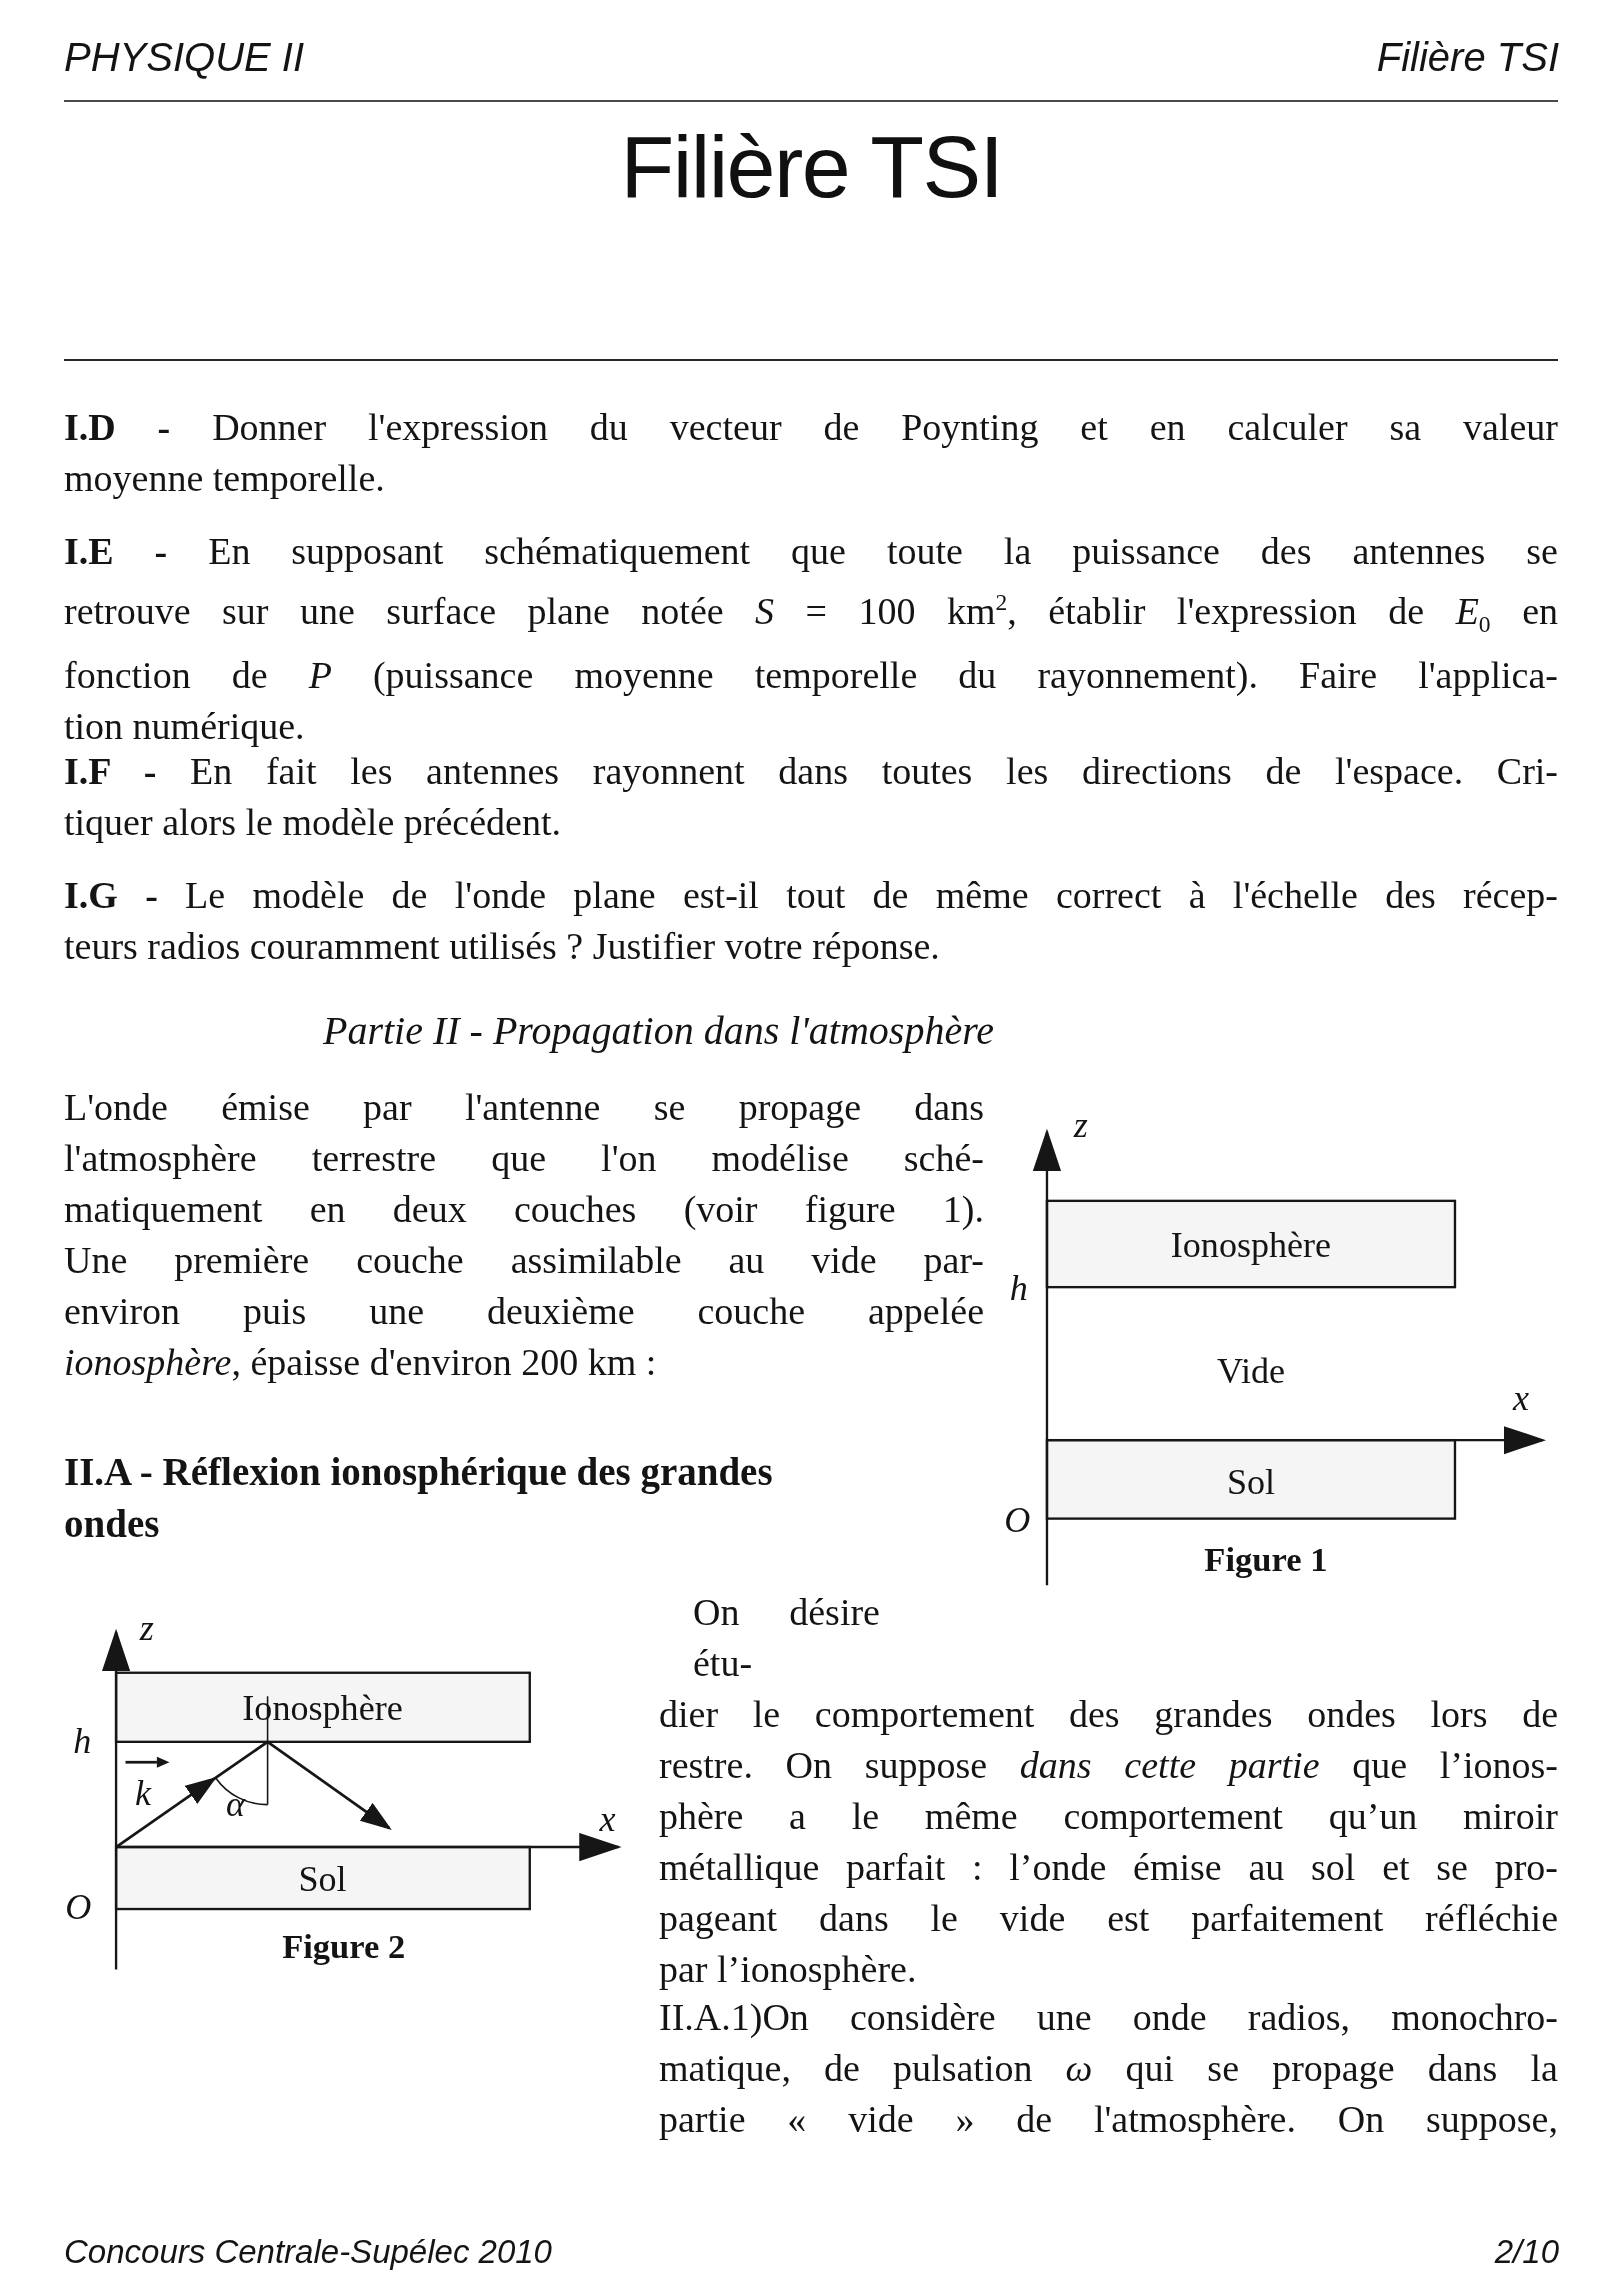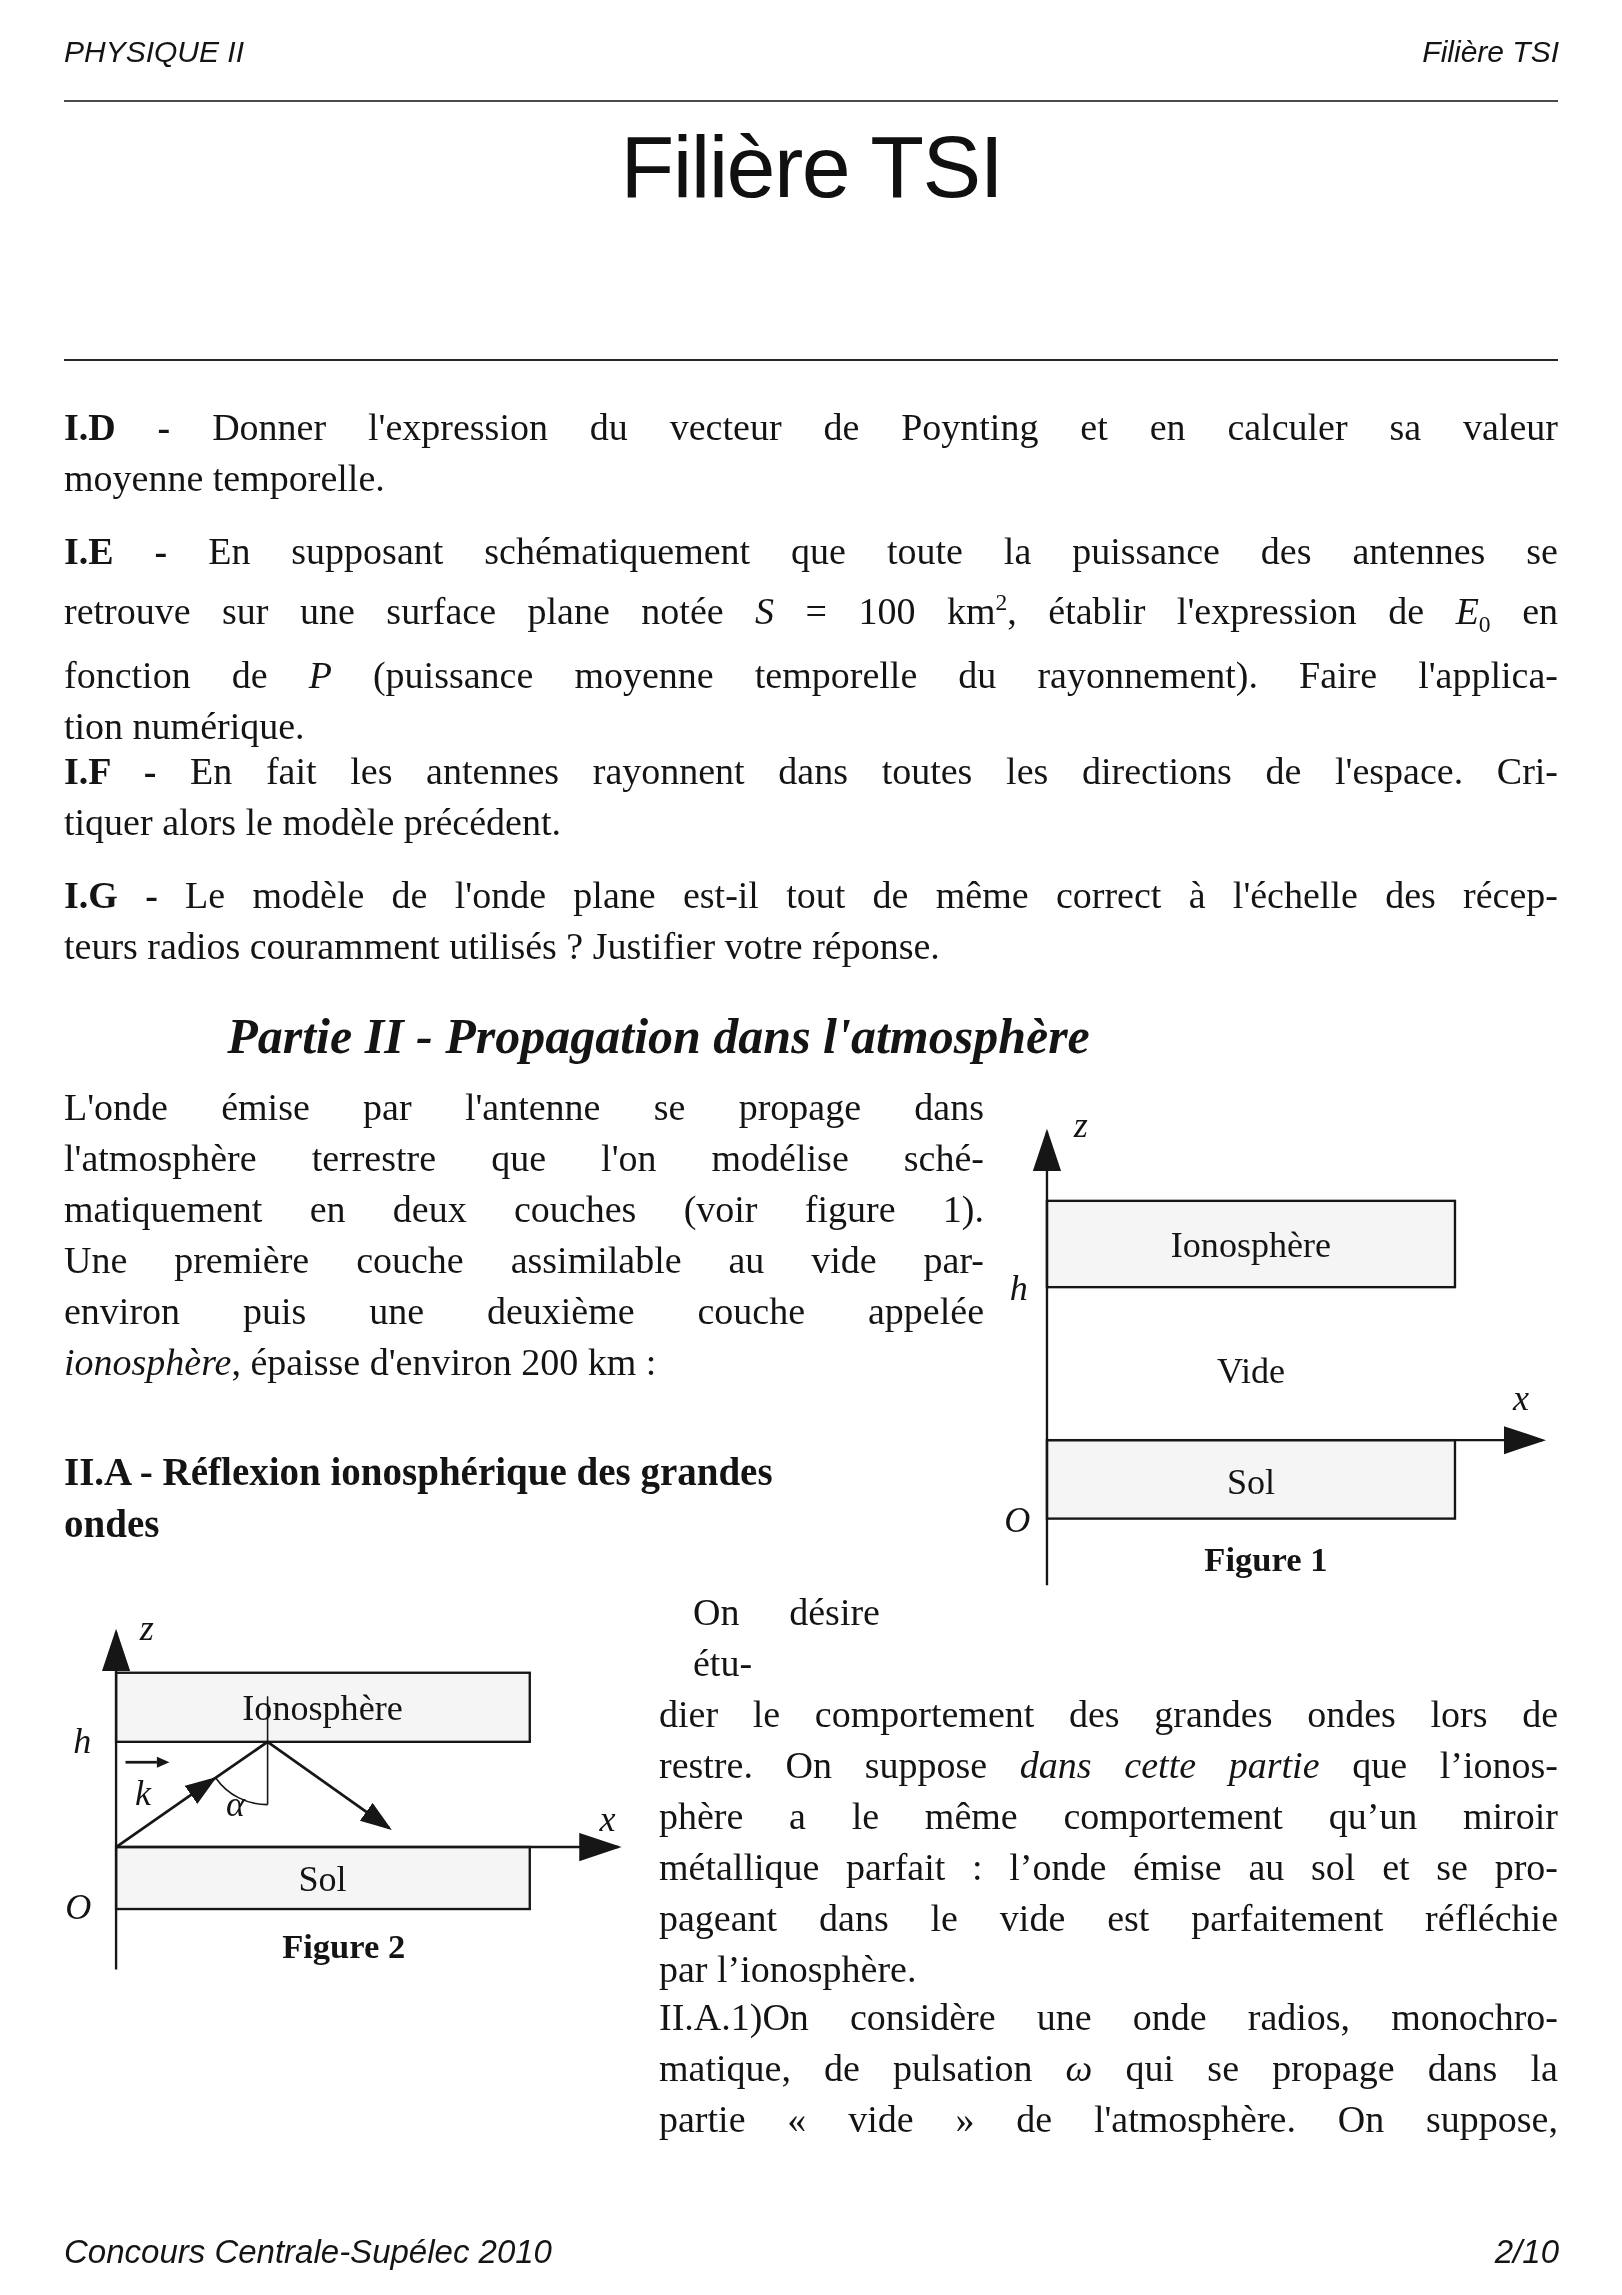--- a/index.html
+++ b/index.html
@@ -4,21 +4,21 @@
 <style>
   * { margin:0; padding:0; box-sizing:border-box; }
   html,body { background:#ffffff; }
   body {
     width:1623px; height:2295px; position:relative;
     color:#141414; font-family:"Liberation Serif", serif;
     overflow:hidden;
   }
   .abs { position:absolute; }
   .sans-i { font-family:"Liberation Sans", sans-serif; font-style:italic; }
-  .hdr { top:35px; font-size:30px; }
+  .hdr { top:35px; font-size:40px; }
   .hdr-l { left:64px; }
   .hdr-r { right:64px; }
   .rule { left:64px; width:1494px; }
   .rule1 { top:100px; height:1.6px; background:#4a4a4a; }
   .rule2 { top:359px; height:2.4px; background:#262626; }
   .big-title {
     left:0; top:116px; width:1623px; text-align:center;
     font-family:"Liberation Sans", sans-serif;
     font-size:88px; letter-spacing:-1.6px; color:#101010;
   }
@@ -27,21 +27,21 @@
   .para .line.last { text-align-last:left; }
   .w-main { left:64px; width:1494px; }
   .w-left { left:64px; width:920px; }
   .w-right { left:659px; width:899px; }
   .p-id { top:402px; }
   .p-ie { top:526px; }
   .p-if { top:746px; }
   .p-ig { top:870px; }
   .part2-title {
     left:0; top:1007px; width:1317px; text-align:center;
-    font-weight:bold; font-style:italic; font-size:50px;
+    font-weight:normal; font-style:italic; font-size:40px;
   }
   .p-intro { top:1082px; }
   .iia { left:64px; top:1446px; width:920px;
     font-weight:bold; font-size:39px; line-height:52px; white-space:nowrap; }
   .rp1 { top:1587px; }
   .rp1 .line:nth-child(1) { width:187px;margin-left:34px; }
   .rp2 { top:1992px; }
   .ftr { top:2233px; font-size:33px; }
   .s-n { font-style:normal; }
   .s-b { font-weight:bold; }

